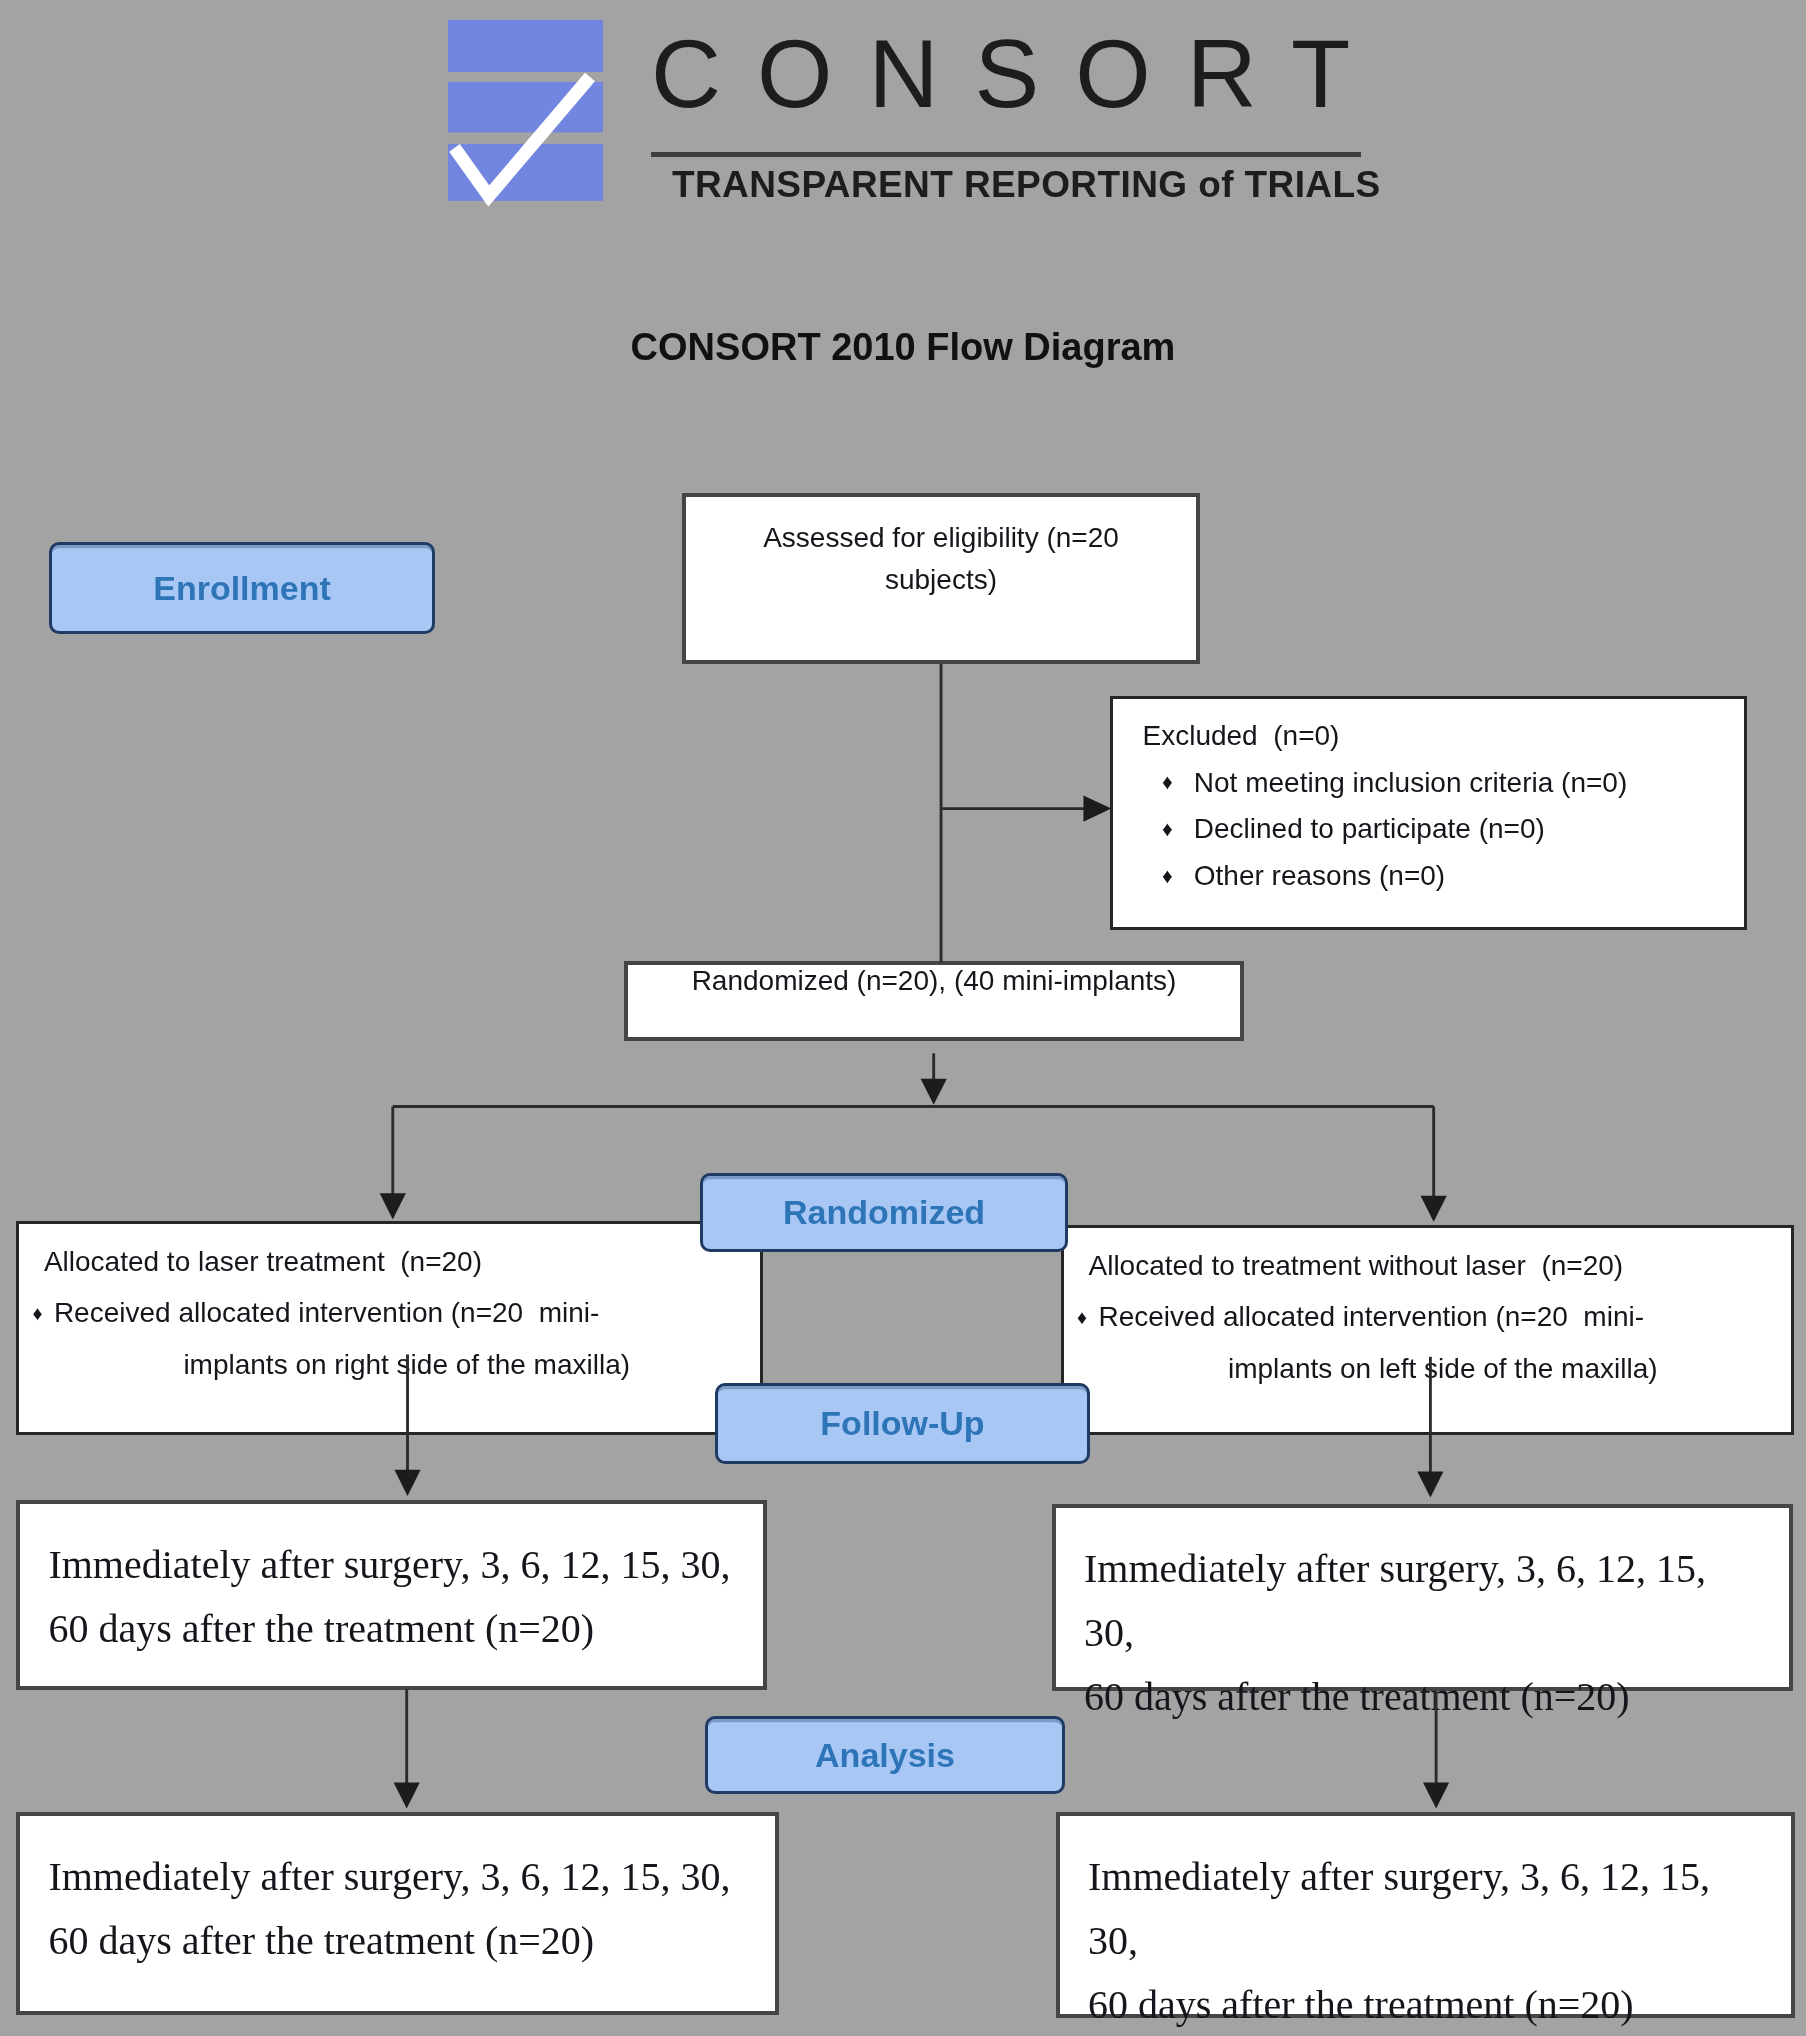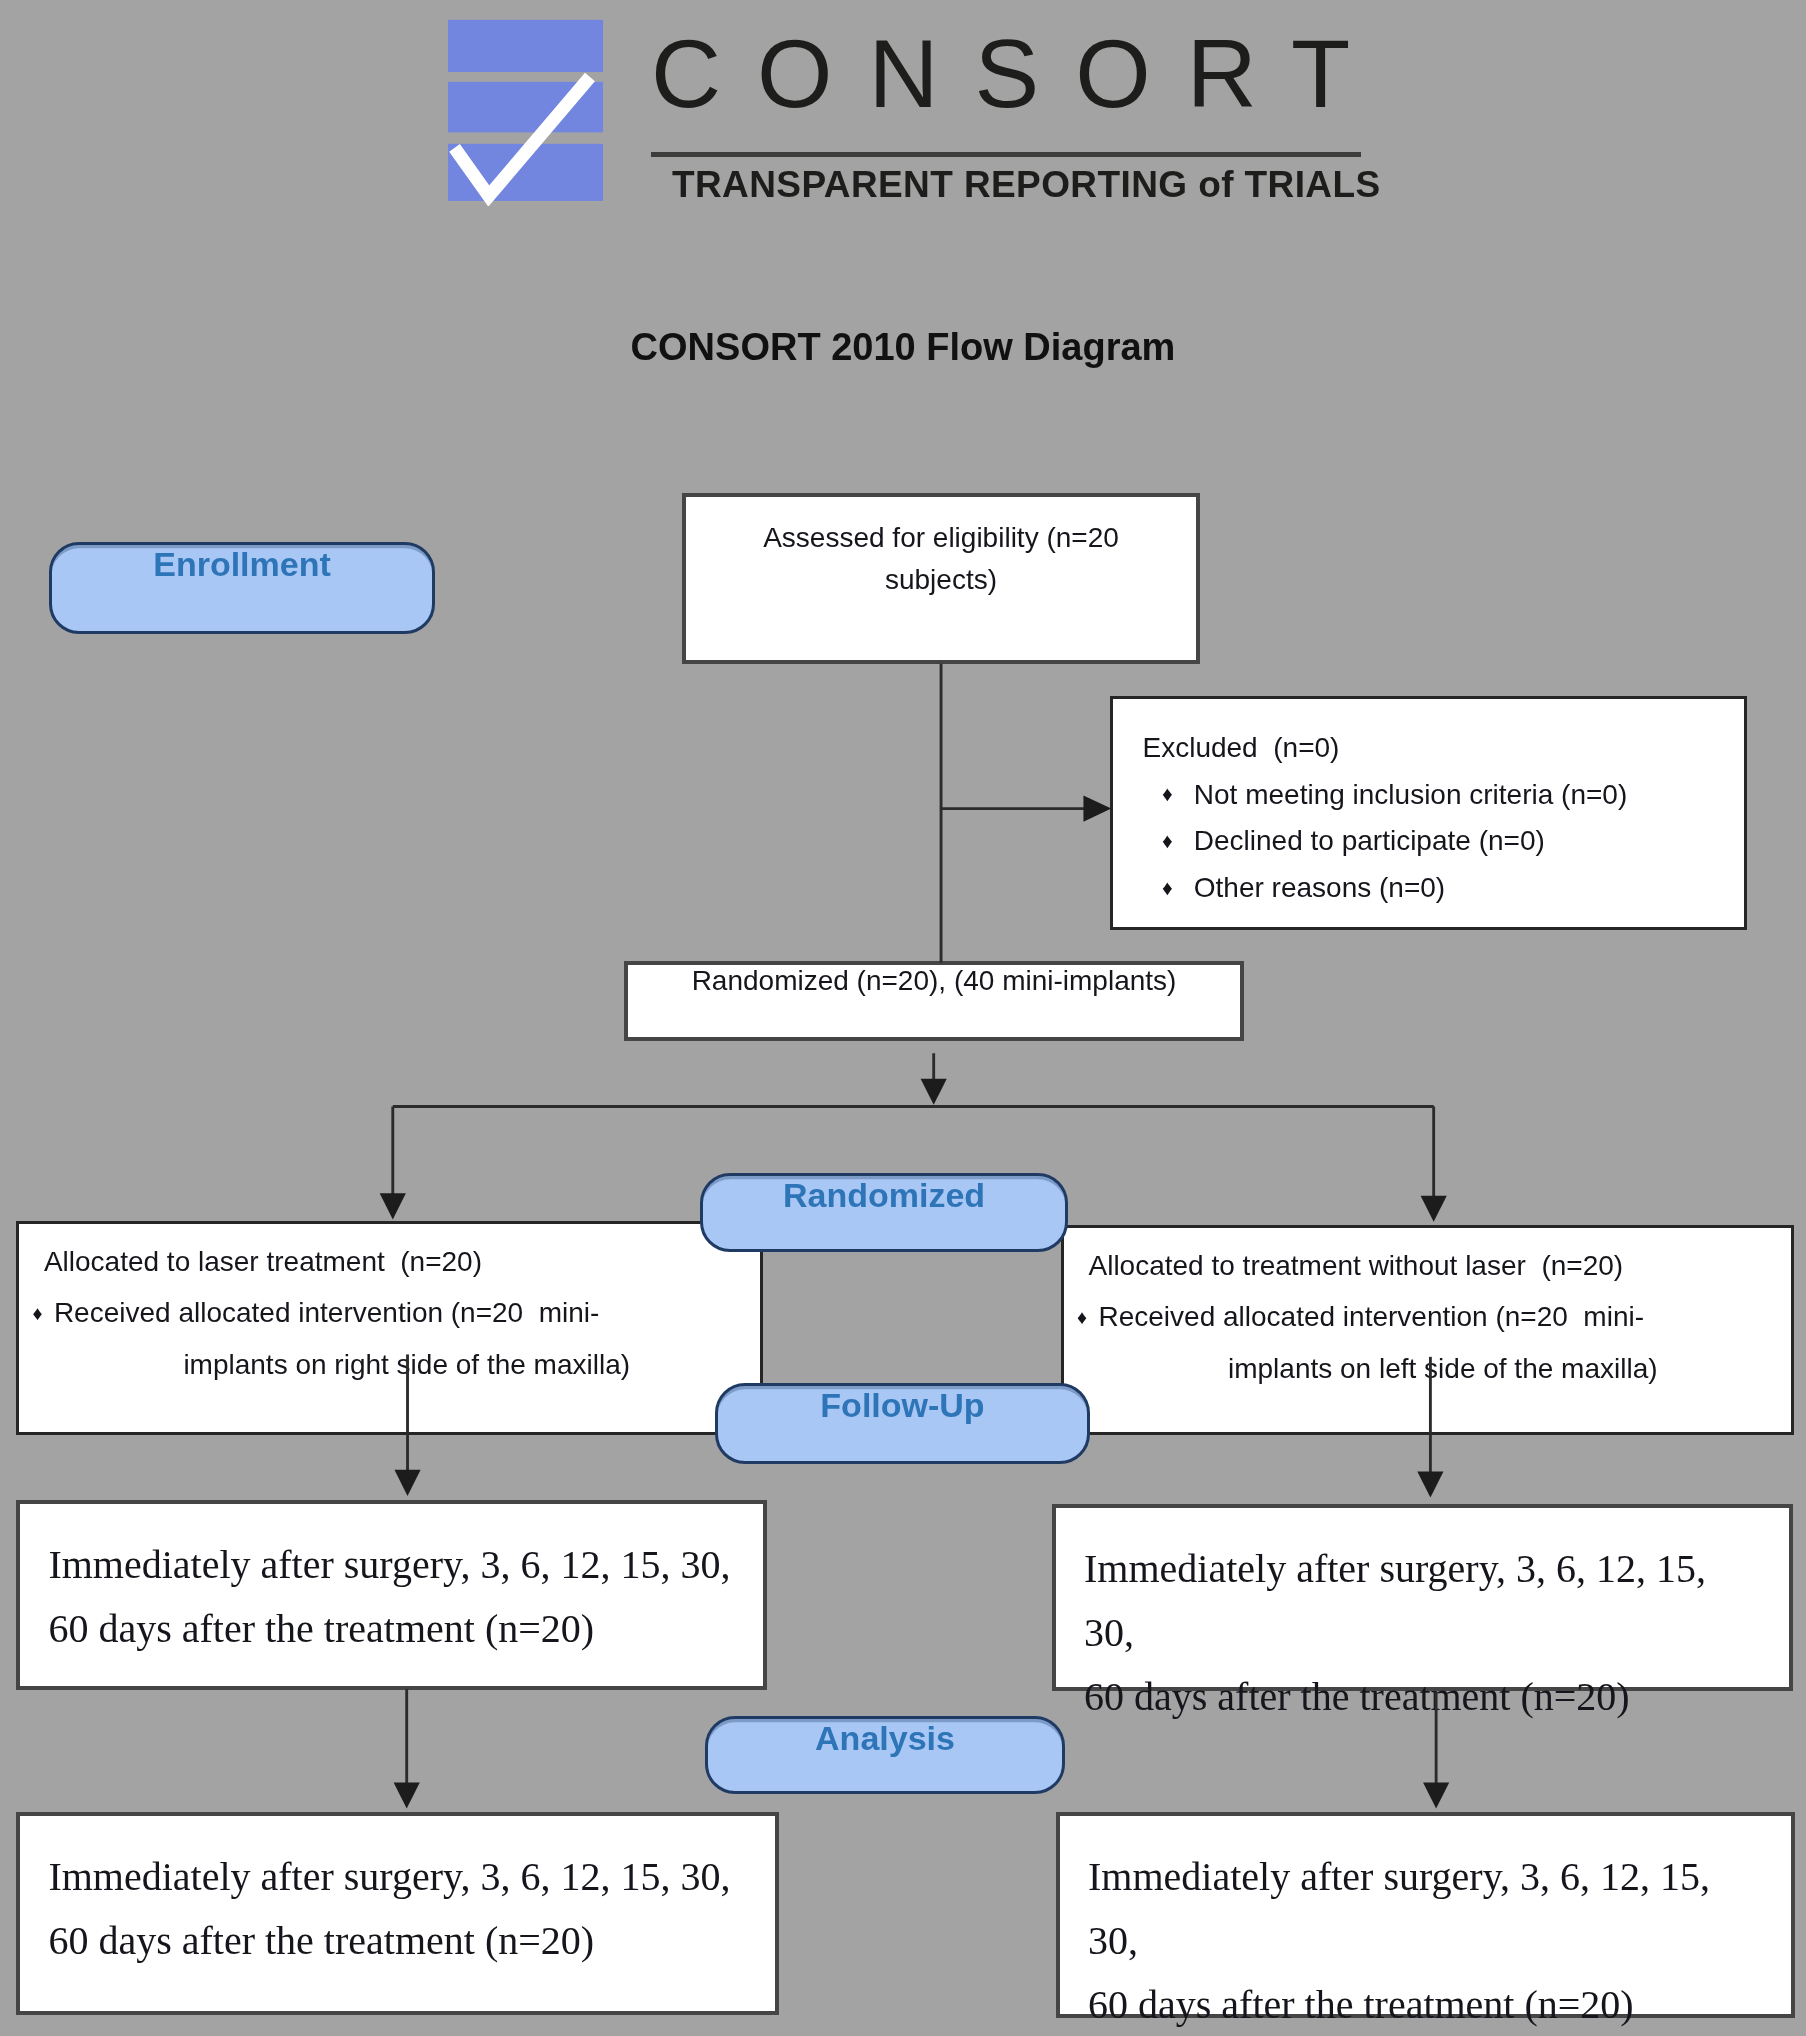--- a/index.html
+++ b/index.html
@@ -30,43 +30,43 @@
   .diagram-title {
     position:absolute; left:0; top:326px; width:1806px;
     text-align:center; font-size:38px; font-weight:700; color:#111;
   }
 
   
   .badge {
     position:absolute;
     background:#a9c7f5;
     border:3.3px solid #1f3a63;
-    border-radius:30px;
+    border-radius:10px;
     box-shadow: inset 0 4.1px 0 -0.8px rgba(23,54,93,0.30);
-    display:flex; justify-content:center;
+    display:flex; align-items:center; justify-content:center;
     font-size:34px; font-weight:700; color:#2e75b8;
     z-index:10;
   }
   .badge-enrollment { left:49px;  top:542px;  width:386px; height:92px; }
   .badge-allocation { left:700px; top:1173px; width:368px; height:79px; }
   .badge-followup   { left:715px; top:1383px; width:375px; height:81px; }
   .badge-analysis   { left:705px; top:1716px; width:360px; height:78px; }
 
   
   .fbox { position:absolute; background:#ffffff; z-index:2; }
   .thick { border:4.1px solid #454545; }
   .thin  { border:3.3px solid #262626; }
   .keep-ws { white-space:pre-wrap; }
 
   .box-assessed   { left:682px;  top:493px;  width:518px; height:171px;
                     text-align:center; font-size:28px; padding:19.6px 49px 0; line-height:1.5; }
   .box-excluded   { left:1110px; top:696px;  width:637px; height:234px;
                     font-size:28px; padding:21px 16.4px 0 29.5px; }
   .box-excluded .xrow { display:flex; align-items:baseline; margin-top:14.7px; margin-left:19.6px; }
-  .box-excluded .xtitle { margin-top:12px; }
+  .box-excluded .xtitle { margin-top:0; }
   .box-excluded .marker { font-size:21px; margin-right:21px; position:relative; top:-2.5px; }
   .box-randomized { left:624px;  top:961px; width:620px; height:80px;
                     display:flex; align-items:flex-start; justify-content:center;
                     font-size:28px; }
   .box-alloc-l { left:16.4px;   top:1221px; width:747px; height:214px; font-size:28px; padding-top:11.5px; }
   .box-alloc-r { left:1061px; top:1225px; width:733px; height:210px; font-size:28px; padding-top:11.5px; }
   .alloc-title  { padding-left:24.5px; line-height:1.85; }
   .alloc-bullet { display:flex; align-items:baseline; padding-left:13px; line-height:1.85; }
   .alloc-bullet .marker { font-size:19.6px; margin-right:11.5px; position:relative; top:-2.5px; }
   .alloc-cont   { padding-left:164px; line-height:1.85; }

